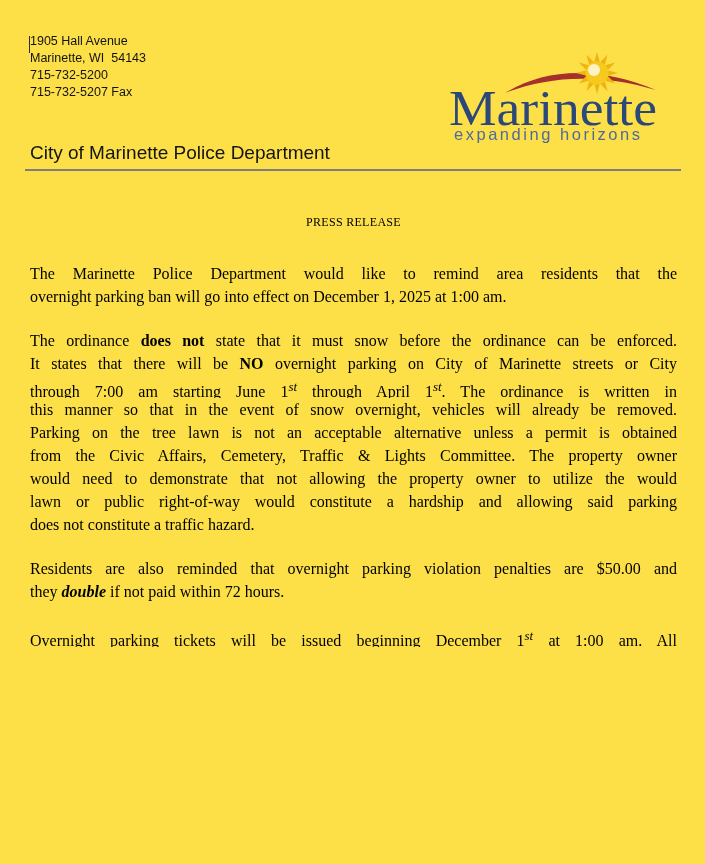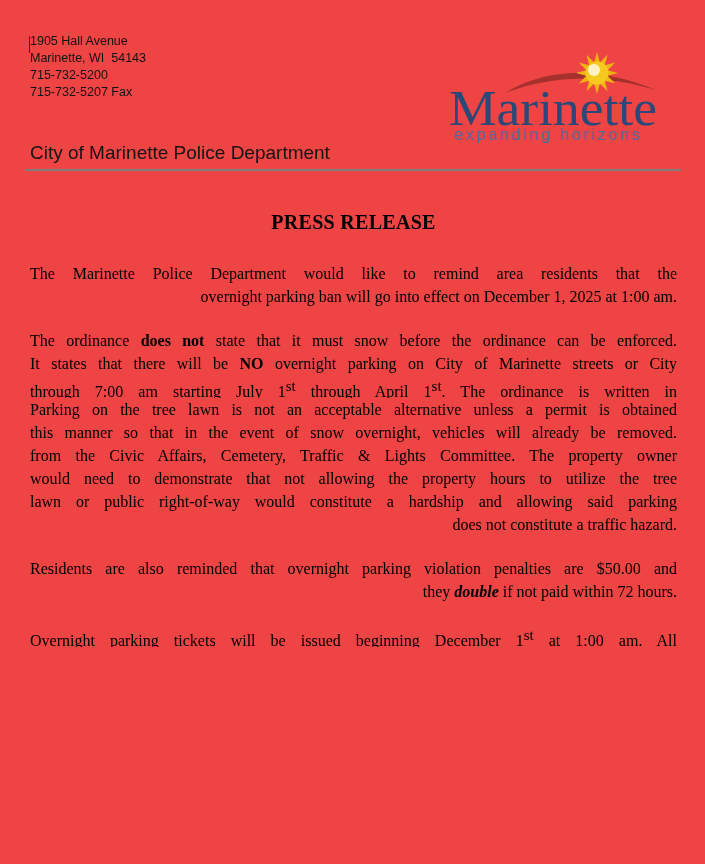--- a/index.html
+++ b/index.html
@@ -1,20 +1,20 @@
 <!DOCTYPE html>
 <html><head>
 <meta charset="utf-8">
 <style>
   html, body { margin: 0; padding: 0; background: #ffffff; }
   .page {
     position: relative;
     width: 705px;
     height: 864px;
-    background: #ef4444;
+    background: #fde047;
     overflow: hidden;
     font-family: "Liberation Serif", serif;
     color: #000;
   }
   
   .address {
     position: absolute;
     left: 30px;
     top: 33px;
     font-family: "Liberation Sans", sans-serif;
@@ -60,43 +60,43 @@
   
   .doc {
     position: absolute;
     left: 30px;
     top: 211px;
     width: 647px;
     font-size: 16px;
   }
   .press-title {
     text-align: center;
-    font-weight: bold;
-    font-size: 20px;
+    font-weight: normal;
+    font-size: 12px;
     line-height: 23px;
     letter-spacing: 0.3px;
     margin: 0 0 28px 0;
   }
   .para { margin: 0 0 21px 0; }
   .line {
     text-align: justify;
     line-height: 23px;
     height: 23px;
     overflow: hidden;
   }
   .line:not(.last)::after {
     content: "";
     display: inline-block;
     width: 100%;
     height: 0;
   }
-  .line.last { text-align: right; }
+  .line.last { text-align: left; }
   .b { font-weight: 700; }
   .i { font-style: italic; }
-  .sup { font-size: 15px; vertical-align: 6px; }
+  .sup { font-size: 13px; vertical-align: 6px; font-style: italic; }
 </style>
 </head>
 <body>
 
 <div class="page">
 
   <div class="caret"></div>
 
   <div class="address">
       <div class="addr-line">1905 Hall Avenue</div>
@@ -121,25 +121,25 @@
   <div class="doc">
     <div class="press-title">PRESS RELEASE</div>
     <div>
         <div class="para">
           <div class="line"><span>The Marinette Police Department would like to remind area residents that the</span></div>
           <div class="line last"><span>overnight parking ban will go into effect on December 1, 2025 at 1:00 am.</span></div>
         </div>
         <div class="para">
           <div class="line"><span>The ordinance </span><span class="b">does not</span><span> state that it must snow before the ordinance can be enforced.</span></div>
           <div class="line"><span>It states that there will be </span><span class="b">NO</span><span> overnight parking on City of Marinette streets or City</span></div>
-          <div class="line"><span>through 7:00 am starting July 1</span><span class="sup">st</span><span> through April 1</span><span class="sup">st</span><span>.  The ordinance is written in</span></div>
+          <div class="line"><span>through 7:00 am starting June 1</span><span class="sup">st</span><span> through April 1</span><span class="sup">st</span><span>.  The ordinance is written in</span></div>
+          <div class="line"><span>this manner so that in the event of snow overnight, vehicles will already be removed.</span></div>
           <div class="line"><span>Parking on the tree lawn is not an acceptable alternative unless a permit is obtained</span></div>
-          <div class="line"><span>this manner so that in the event of snow overnight, vehicles will already be removed.</span></div>
           <div class="line"><span>from the Civic Affairs, Cemetery, Traffic &amp; Lights Committee.  The property owner</span></div>
-          <div class="line"><span>would need to demonstrate that not allowing the property hours to utilize the tree</span></div>
+          <div class="line"><span>would need to demonstrate that not allowing the property owner to utilize the would</span></div>
           <div class="line"><span>lawn or public right-of-way would constitute a hardship and allowing said parking</span></div>
           <div class="line last"><span>does not constitute a traffic hazard.</span></div>
         </div>
         <div class="para">
           <div class="line"><span>Residents are also reminded that overnight parking violation penalties are $50.00 and</span></div>
           <div class="line last"><span>they </span><span class="b i">double</span><span> if not paid within 72 hours.</span></div>
         </div>
         <div class="para">
           <div class="line"><span>Overnight parking tickets will be issued beginning December 1</span><span class="sup">st</span><span> at 1:00 am.  All</span></div>
         </div>

